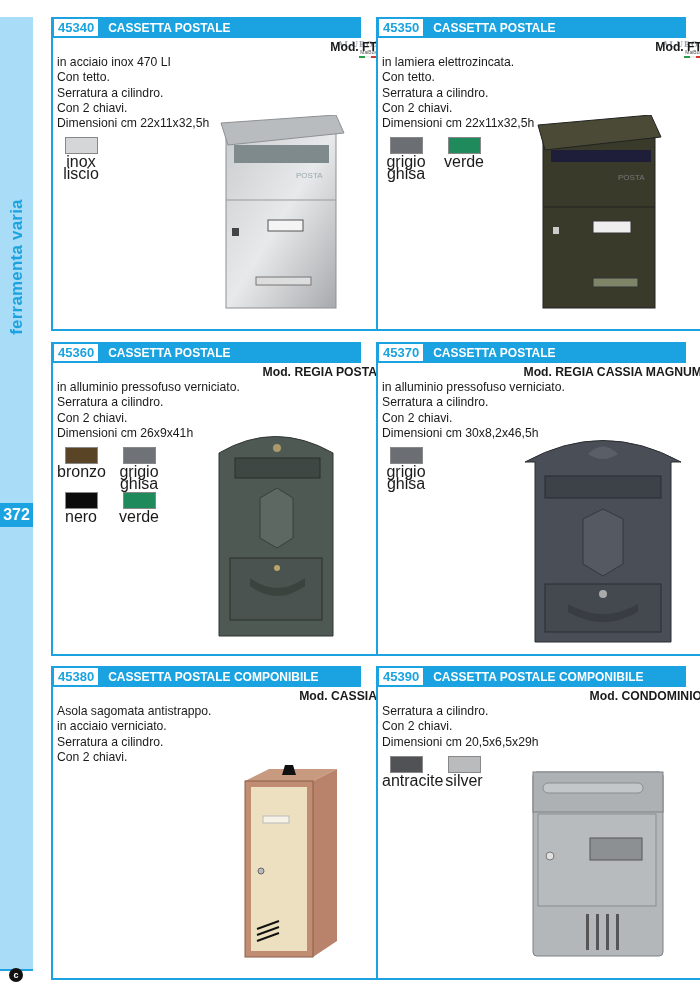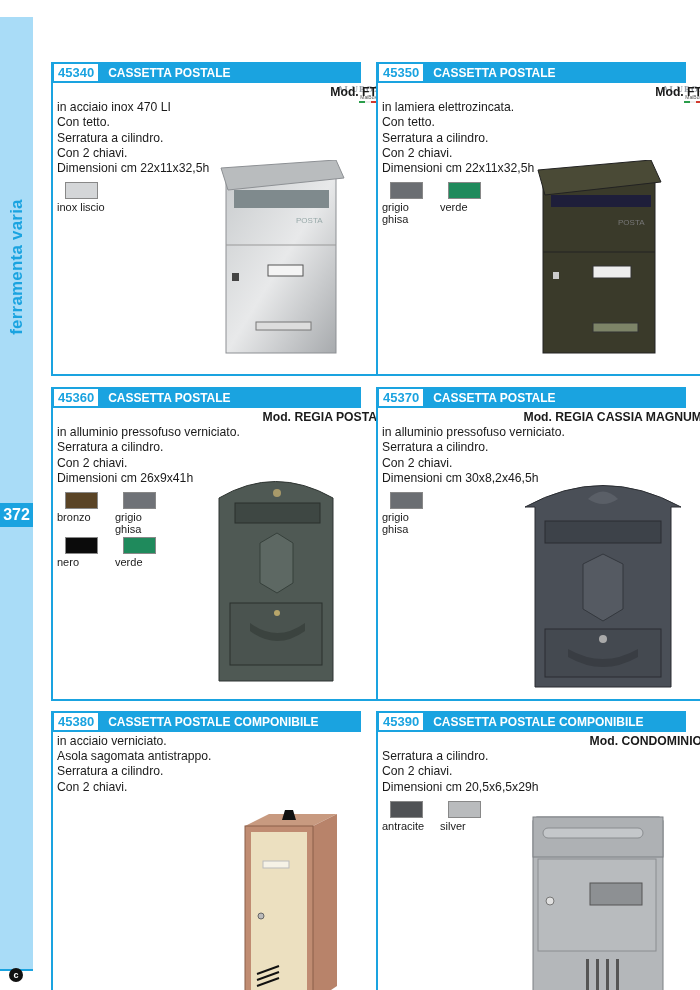--- a/index.html
+++ b/index.html
@@ -5,30 +5,30 @@
   * { box-sizing: border-box; margin: 0; padding: 0; }
   html, body { width: 700px; height: 990px; background: #ffffff; overflow: hidden; }
   body { position: relative; font-family: "Liberation Sans", sans-serif; color: #1a1a1a; }
 
   .sidebar { position: absolute; left: 0; top: 17px; width: 33px; height: 954px; background: #a9dcf7; border-bottom: 2px solid #1aa3e0; }
   .sidebar-title { position: absolute; left: 0; top: 175px; width: 33px; height: 150px; display: flex; align-items: center; justify-content: center; }
   .sidebar-title span { display: block; transform: rotate(-90deg); white-space: nowrap; color: #1aa3e0; font-weight: bold; font-size: 17px; letter-spacing: 0.2px; }
   .page-num { position: absolute; left: 0; top: 486px; width: 33px; height: 24px; background: #1aa3e0; color: #fff; font-weight: bold; font-size: 16px; display: flex; align-items: center; justify-content: center; }
   .brand-mark { position: absolute; left: 9px; top: 951px; width: 14px; height: 14px; border-radius: 50%; background: #111; color: #fff; font-size: 9px; font-weight: bold; display: flex; align-items: center; justify-content: center; }
 
-  .panel { position: absolute; width: 332px; height: 314px; border: 2px solid #1aa3e0; border-top: none; background: #fff; margin-top: 45px; }
+  .panel { position: absolute; width: 332px; height: 314px; border: 2px solid #1aa3e0; border-top: none; background: #fff; }
   .panel-header { position: absolute; left: -2px; top: 0; width: 310px; height: 21px; background: #1aa3e0; display: flex; align-items: center; }
   .panel-code { background: #fff; color: #1aa3e0; font-weight: bold; font-size: 13px; height: 17px; margin-left: 3px; padding: 0 4px; display: flex; align-items: center; }
   .panel-title { color: #fff; font-weight: bold; font-size: 12px; margin-left: 10px; }
   .panel-body { position: absolute; left: 4px; top: 23px; right: 4px; font-size: 12.2px; line-height: 15.2px; }
   .model { font-weight: bold; text-align: right; }
   .desc-line { white-space: nowrap; }
 
   .swatches { display: flex; flex-wrap: wrap; width: 120px; margin-top: 6px; }
-  .swatch { width: 48px; margin-right: 10px; margin-bottom: 2px; text-align: left; font-size: 11px; line-height: 12px; }
+  .swatch { width: 48px; margin-right: 10px; margin-bottom: 2px; text-align: center; font-size: 16px; line-height: 12px; }
   .swatch-box { width: 33px; height: 17px; border: 1px solid #888; margin: 0 auto 2px auto; }
 
   .logo { position: absolute; right: 4px; top: 22px; width: 40px; height: 20px; text-align: right; }
   .logo .l1 { font-size: 9px; color: #9aa0a8; font-weight: bold; letter-spacing: 1px; font-family: "Liberation Serif", serif; }
   .logo .l2 { font-size: 5px; color: #555; }
   .logo .flag { display: flex; justify-content: flex-end; margin-top: 1px; }
   .logo .flag i { display: block; width: 6px; height: 2px; }
 
   .product { position: absolute; }
 </style>
@@ -203,22 +203,23 @@
     <path d="M45,180 Q80,200 115,180 L115,188 Q80,208 45,188 Z" fill="#393d43"></path>
   </svg>
 </div>
 
 <div class="panel" style="left:51px; top:666px;">
   <div class="panel-header">
     <span class="panel-code">45380</span>
     <span class="panel-title">CASSETTA POSTALE COMPONIBILE</span>
   </div>
   <div class="panel-body">
+    <div class="model">Mod. CASSIA</div>
+    <div class="desc-line">Asola sagomata antistrappo.</div>
     <div class="desc-line">in acciaio verniciato.</div>
-    <div class="desc-line">Asola sagomata antistrappo.</div>
     <div class="desc-line">Serratura a cilindro.</div>
     <div class="desc-line">Con 2 chiavi.</div>
   </div>
   <svg class="product" style="left:188px; top:95px;" width="100" height="200" viewBox="0 0 100 200">
     <polygon points="4,20 28,8 96,8 72,20" fill="#c89a80"></polygon>
     <polygon points="72,20 96,8 96,180 72,196" fill="#b8836a"></polygon>
     <rect x="4" y="20" width="68" height="176" fill="#c08c72" stroke="#8a5e48"></rect>
     <rect x="10" y="26" width="56" height="164" fill="#ece0c0"></rect>
     <path d="M44,4 L52,4 L55,14 L41,14 Z" fill="#111"></path>
     <rect x="22" y="55" width="26" height="7" fill="#f6f2e6" stroke="#bbb"></rect>

